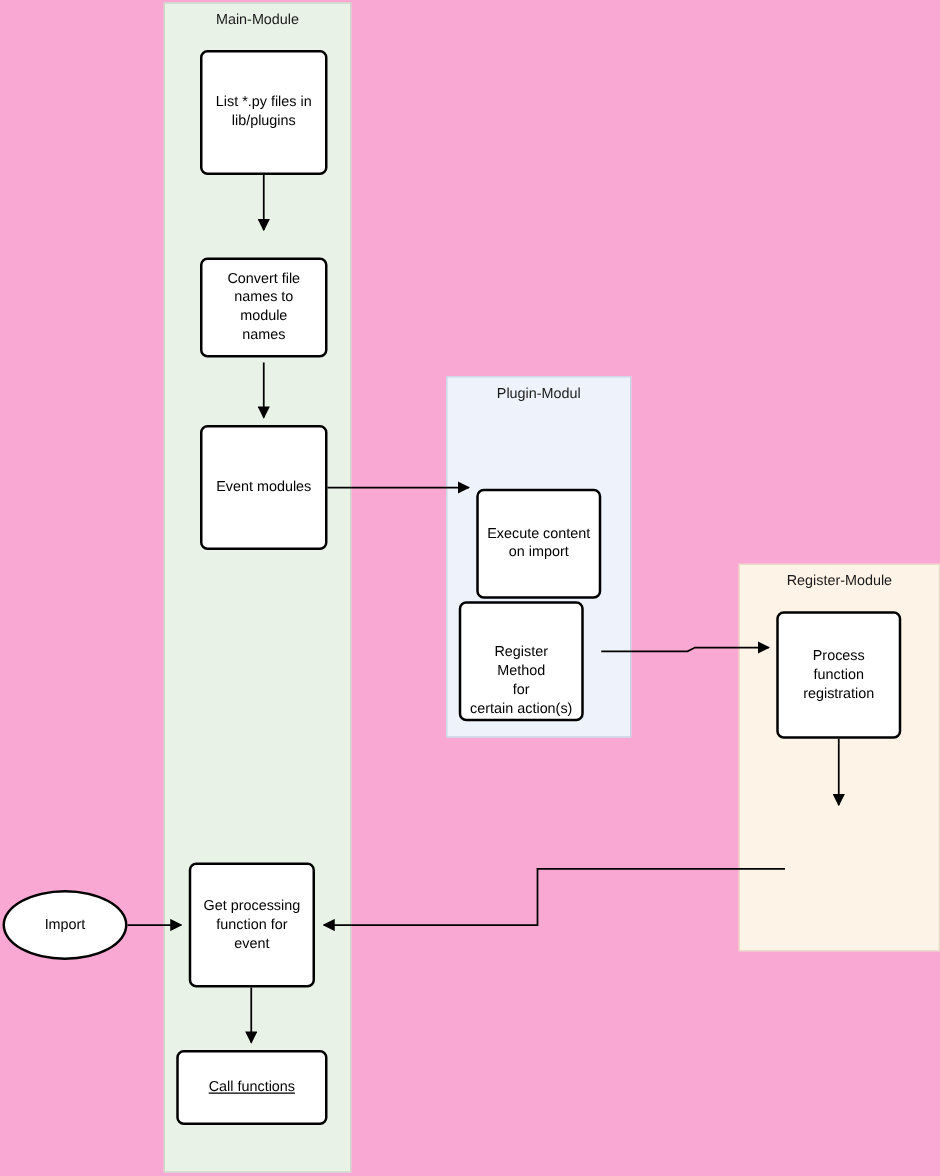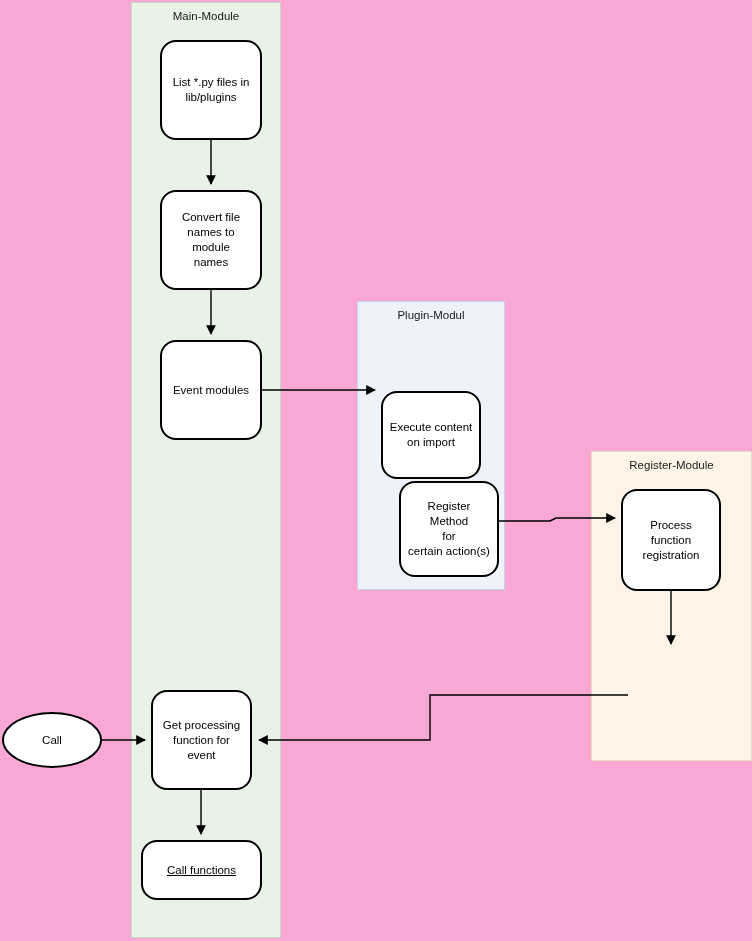--- a/index.html
+++ b/index.html
@@ -32,21 +32,21 @@
     font-size: 11.5px;
     color: #1a1a1a;
     line-height: 13px;
     white-space: nowrap;
   }
   .node {
     position: absolute;
     box-sizing: border-box;
     background: #ffffff;
     border: 2px solid #000000;
-    border-radius: 16px;
+    border-radius: 6px;
     display: flex;
     align-items: center;
     justify-content: center;
     text-align: center;
     font-size: 11.5px;
     line-height: 15px;
     color: #000000;
   }
   .node span { display: block; padding: 0 6px; }
   .ellipse {
@@ -146,46 +146,46 @@
 
     <g>
       <path d="M 201 790 L 201 834" stroke="#000000" stroke-width="1.4" fill="none" marker-end="url(#arrow)"></path>
     </g>
   </svg>
 
   <div class="node" id="nd-list-py" style="left: 160px; top: 40px; width: 102px; height: 100px;">
     <span>List *.py files in<br>lib/plugins</span>
   </div>
 
-  <div class="node" id="nd-convert" style="left: 160px; top: 190px; width: 102px; height: 100px;">
+  <div class="node" id="nd-convert" style="left: 160px; top: 206px; width: 102px; height: 80px;">
     <span>Convert file<br>names to module<br>names</span>
   </div>
 
   <div class="node" id="nd-import" style="left: 160px; top: 340px; width: 102px; height: 100px;">
     <span>Event modules</span>
   </div>
 
   <div class="node" id="nd-execute" style="left: 381px; top: 346px; width: 100px; height: 88px; margin-top: 45px;">
     <span>Execute content<br>on import</span>
   </div>
 
-  <div class="node" id="nd-regmethod" style="left: 399px; top: 481px; width: 100px; height: 96px;">
+  <div class="node" id="nd-regmethod" style="left: 367px; top: 481px; width: 100px; height: 96px; align-items: flex-end;">
     <span>Register Method<br>for<br>certain action(s)</span>
   </div>
 
   <div class="node" id="nd-process" style="left: 621px; top: 489px; width: 100px; height: 102px;">
     <span>Process function<br>registration</span>
   </div>
 
 
   <div class="node" id="nd-getproc" style="left: 151px; top: 690px; width: 101px; height: 100px;">
     <span>Get processing<br>function for event</span>
   </div>
 
   <div class="node" id="nd-call" style="left: 141px; top: 840px; width: 121px; height: 60px; text-decoration: underline;">
     <span>Call functions</span>
   </div>
 
   <div class="ellipse" id="nd-event" style="left: 2px; top: 712px; width: 100px; height: 56px;">
-    <span>Call</span>
+    <span>Import</span>
   </div>
 
 </div>
 
 </body></html>

